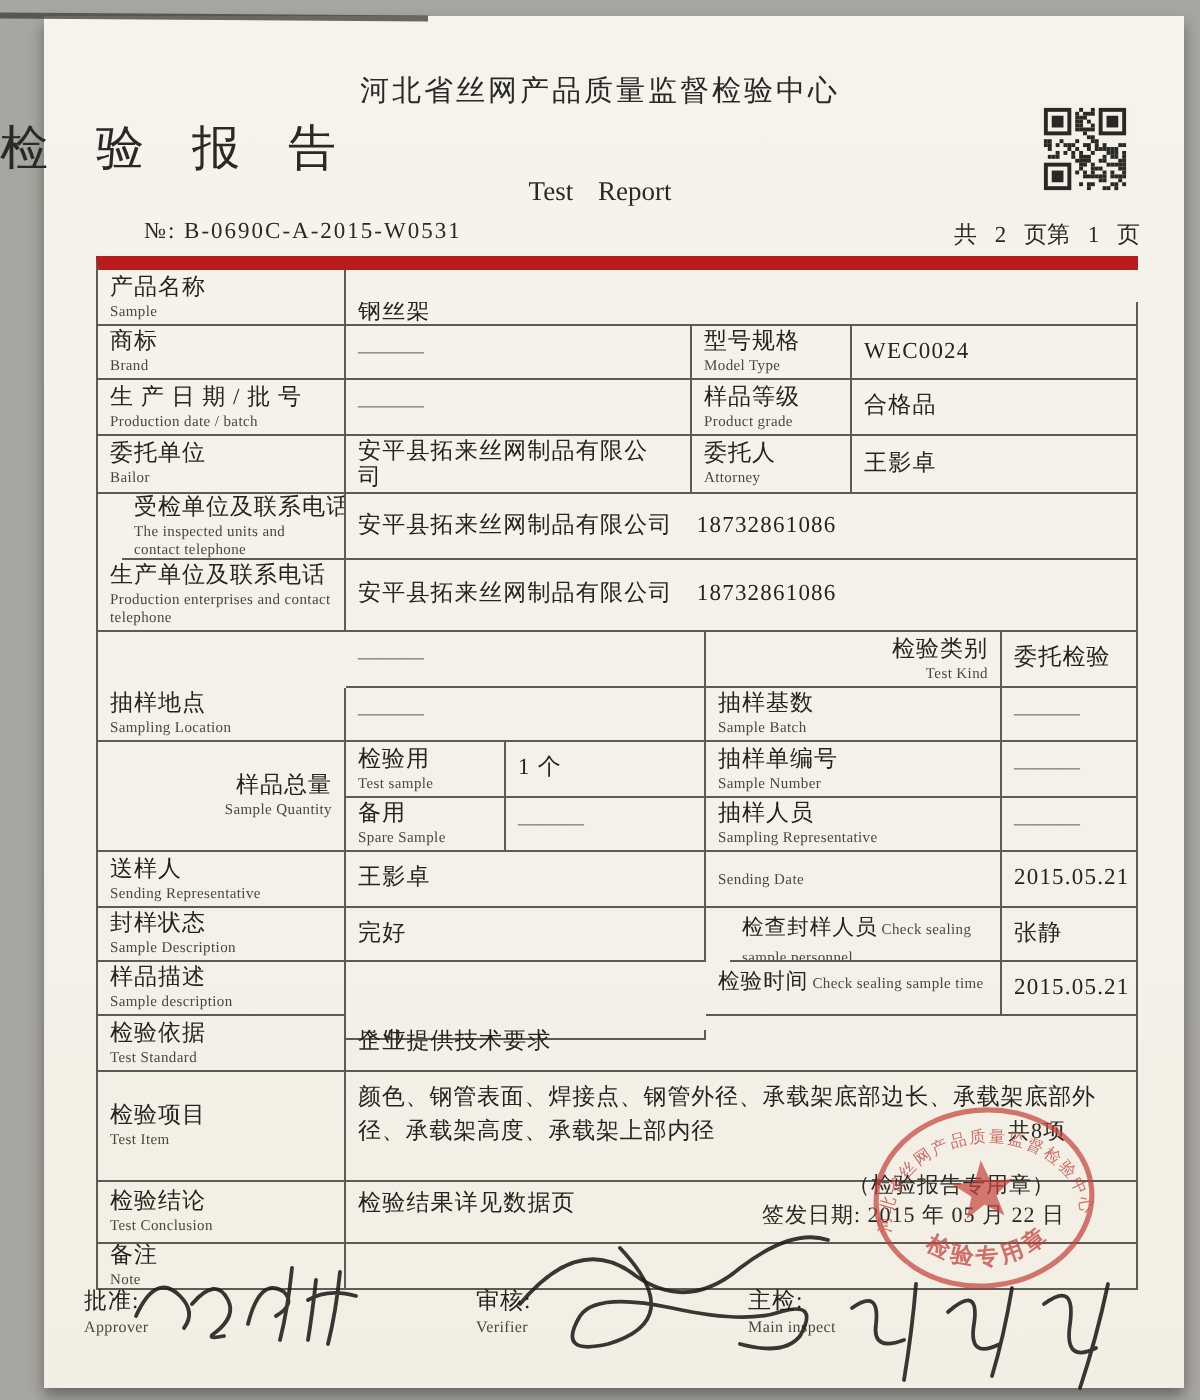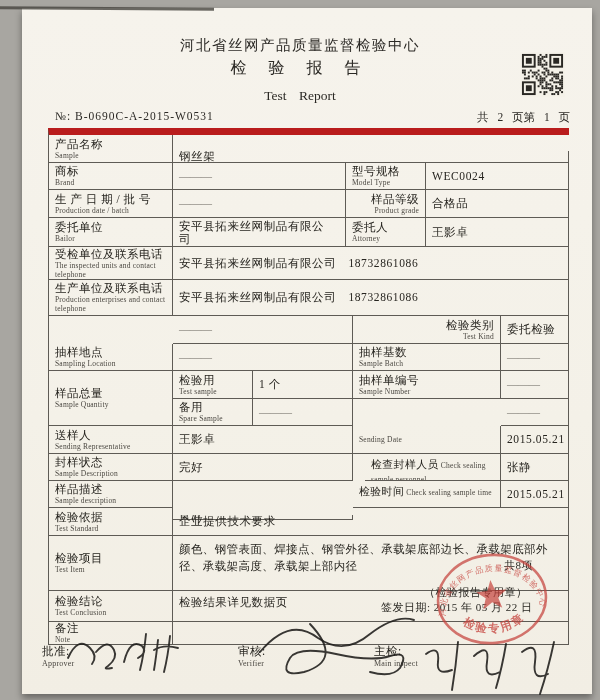--- a/index.html
+++ b/index.html
@@ -8,23 +8,23 @@
     background:#a8a6a1;
     font-family:"Liberation Serif","DejaVu Serif",serif;
   }
   .paper{
     position:absolute;left:22px;top:8px;width:570px;height:686px;
     background:linear-gradient(180deg,#f6f3ec 0%,#f4f1e8 60%,#f2eee4 100%);
     box-shadow:0 4px 7px rgba(0,0,0,.38);
   }
   .edge-line{position:absolute;left:0;top:7px;width:214px;height:3px;background:#46443f;transform:rotate(.4deg);opacity:.8}
   .org{position:absolute;left:0;top:36px;width:600px;text-align:center;font-size:14.5px;letter-spacing:1.5px;color:#2b2925}
-  .title{position:absolute;left:0;top:58px;width:600px;text-align:center;font-size:16px;letter-spacing:9px;color:#2b2925;font-weight:500}
+  .title{position:absolute;left:0;top:58px;width:600px;font-size:24px;letter-spacing:9px;color:#2b2925;font-weight:500}
   .subtitle{position:absolute;left:0;top:88px;width:600px;text-align:center;font-size:13.5px;word-spacing:9px;color:#2b2925}
-  .report-no{position:absolute;left:55px;top:110px;font-size:11.5px;letter-spacing:1px;color:#2b2925}
+  .report-no{position:absolute;left:72px;top:110px;font-size:11.5px;letter-spacing:1px;color:#2b2925}
   .page-info{position:absolute;left:477px;top:110px;font-size:11.5px;word-spacing:6px;color:#2b2925}
   .qr{position:absolute;left:519px;top:52px;width:47px;height:45px}
   .rtable{
     position:absolute;left:48px;top:128px;width:520px;display:grid;
     border-top:7px solid #b91c1c;border-left:1px solid #5e5b55;
     background:transparent;
   }
   .cell{
     border-right:1px solid #5e5b55;border-bottom:1px solid #5e5b55;
     box-sizing:border-box;padding:2px 6px;overflow:hidden;
@@ -208,36 +208,36 @@
     <div class="cell label" style="grid-area: 2 / 4 / span 1 / span 2;">
       <span class="zh">型号规格</span>
       <span class="en">Model Type</span>
     </div>
     <div class="cell value" style="grid-area: 2 / 6 / span 1 / span 2;">WEC0024</div>
     <div class="cell label" style="grid-area: 3 / 1 / span 1 / span 1;">
       <span class="zh">生 产 日 期 / 批 号</span>
       <span class="en">Production date / batch</span>
     </div>
     <div class="cell value dash" style="grid-area: 3 / 2 / span 1 / span 2;">———</div>
-    <div class="cell label" style="grid-area: 3 / 4 / span 1 / span 2; text-align: right;">
+    <div class="cell label" style="grid-area: 3 / 4 / span 1 / span 2;">
       <span class="zh">样品等级</span>
       <span class="en">Product grade</span>
     </div>
     <div class="cell value" style="grid-area: 3 / 6 / span 1 / span 2;">合格品</div>
     <div class="cell label" style="grid-area: 4 / 1 / span 1 / span 1;">
       <span class="zh">委托单位</span>
       <span class="en">Bailor</span>
     </div>
     <div class="cell value wrap2" style="grid-area: 4 / 2 / span 1 / span 2;">安平县拓来丝网制品有限公司</div>
     <div class="cell label" style="grid-area: 4 / 4 / span 1 / span 2;">
       <span class="zh">委托人</span>
       <span class="en">Attorney</span>
     </div>
     <div class="cell value" style="grid-area: 4 / 6 / span 1 / span 2;">王影卓</div>
-    <div class="cell label" style="grid-area: 5 / 1 / span 1 / span 1;">
+    <div class="cell label" style="grid-area: 5 / 1 / span 1 / span 1; margin-left: 12px;">
       <span class="zh">受检单位及联系电话</span>
       <span class="en">The inspected units and contact telephone</span>
     </div>
     <div class="cell value" style="grid-area: 5 / 2 / span 1 / span 6;">安平县拓来丝网制品有限公司　18732861086</div>
     <div class="cell label" style="grid-area: 6 / 1 / span 1 / span 1;">
       <span class="zh">生产单位及联系电话</span>
       <span class="en">Production enterprises and contact telephone</span>
     </div>
     <div class="cell value" style="grid-area: 6 / 2 / span 1 / span 6;">安平县拓来丝网制品有限公司　18732861086</div>
     <div class="cell value dash" style="grid-area: 7 / 2 / span 1 / span 3;">———</div>
@@ -249,39 +249,43 @@
     <div class="cell label" style="grid-area: 8 / 1 / span 1 / span 1;">
       <span class="zh">抽样地点</span>
       <span class="en">Sampling Location</span>
     </div>
     <div class="cell value dash" style="grid-area: 8 / 2 / span 1 / span 3;">———</div>
     <div class="cell label" style="grid-area: 8 / 5 / span 1 / span 2;">
       <span class="zh">抽样基数</span>
       <span class="en">Sample Batch</span>
     </div>
     <div class="cell value dash" style="grid-area: 8 / 7 / span 1 / span 1;">———</div>
-    <div class="cell label" style="grid-area: 9 / 1 / span 2 / span 1;">
+    <div class="cell label" style="grid-area: 9 / 1 / span 2 / span 1; align-items: flex-end;">
       <span class="zh">样品总量</span>
       <span class="en">Sample Quantity</span>
     </div>
     <div class="cell label" style="grid-area: 9 / 2 / span 1 / span 1;">
       <span class="zh">检验用</span>
       <span class="en">Test sample</span>
     </div>
     <div class="cell value" style="grid-area: 9 / 3 / span 1 / span 2;">1 个</div>
     <div class="cell label" style="grid-area: 9 / 5 / span 1 / span 2;">
       <span class="zh">抽样单编号</span>
       <span class="en">Sample Number</span>
     </div>
     <div class="cell value dash" style="grid-area: 9 / 7 / span 1 / span 1;">———</div>
     <div class="cell label" style="grid-area: 10 / 2 / span 1 / span 1;">
       <span class="zh">备用</span>
       <span class="en">Spare Sample</span>
     </div>
     <div class="cell value dash" style="grid-area: 10 / 3 / span 1 / span 2;">———</div>
+    <div class="cell label" style="grid-area: 10 / 5 / span 1 / span 2;">
+      <span class="zh">抽样人员</span>
+      <span class="en">Sampling Representative</span>
+    </div>
     <div class="cell value dash" style="grid-area: 10 / 7 / span 1 / span 1;">———</div>
     <div class="cell label" style="grid-area: 11 / 1 / span 1 / span 1;">
       <span class="zh">送样人</span>
       <span class="en">Sending Representative</span>
     </div>
     <div class="cell value" style="grid-area: 11 / 2 / span 1 / span 3;">王影卓</div>
     <div class="cell label" style="grid-area: 11 / 5 / span 1 / span 2;">
       <span class="en">Sending Date</span>
     </div>
     <div class="cell value" style="grid-area: 11 / 7 / span 1 / span 1;">2015.05.21</div>

